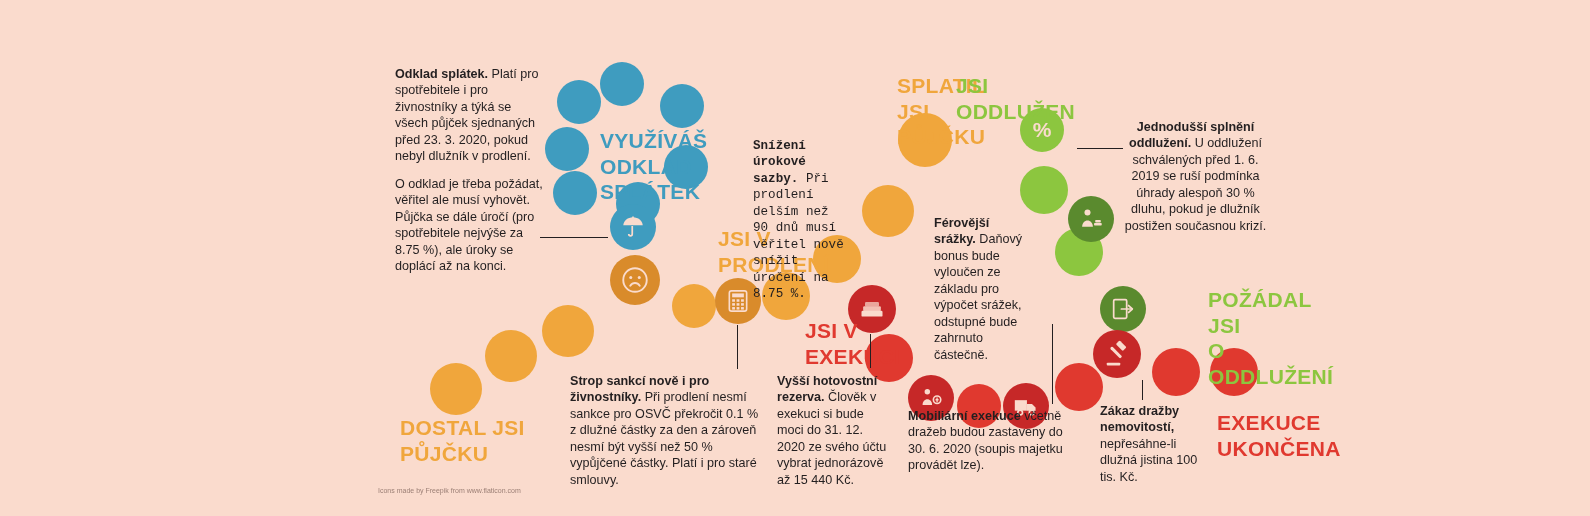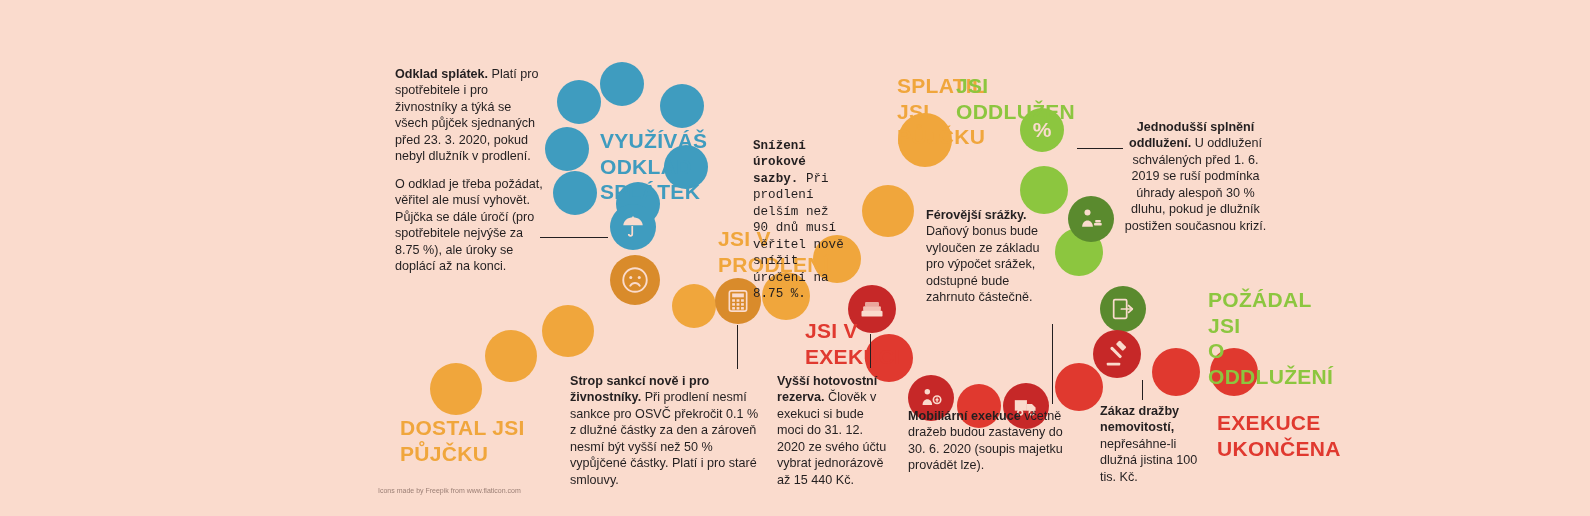--- a/index.html
+++ b/index.html
@@ -256,21 +256,21 @@
   </div>
 
   <div class="note" style="left:1100px;top:403px;width:98px;">
     <p style="margin:0;">
       <b>Zákaz dražby nemovitostí,</b><span> nepřesáhne-li dlužná jistina 100 tis. Kč.</span>
     </p>
   </div>
 
 
   <div class="note" style="left:922px;top:203px;width:122px;">
-    <p style="margin:4px;">
+    <p style="margin:12px;">
       <b>Férovější srážky.</b><span> Daňový bonus bude vyloučen ze základu pro výpočet srážek, odstupné bude zahrnuto částečně.</span>
     </p>
   </div>
 
   <div class="note" style="left:1123px;top:119px;width:145px;text-align:center;">
     <p style="margin:0;">
       <b>Jednodušší splnění oddlužení.</b><span> U oddlužení schválených před 1. 6. 2019 se ruší podmínka úhrady alespoň 30 % dluhu, pokud je dlužník postižen současnou krizí.</span>
     </p>
   </div>
 

